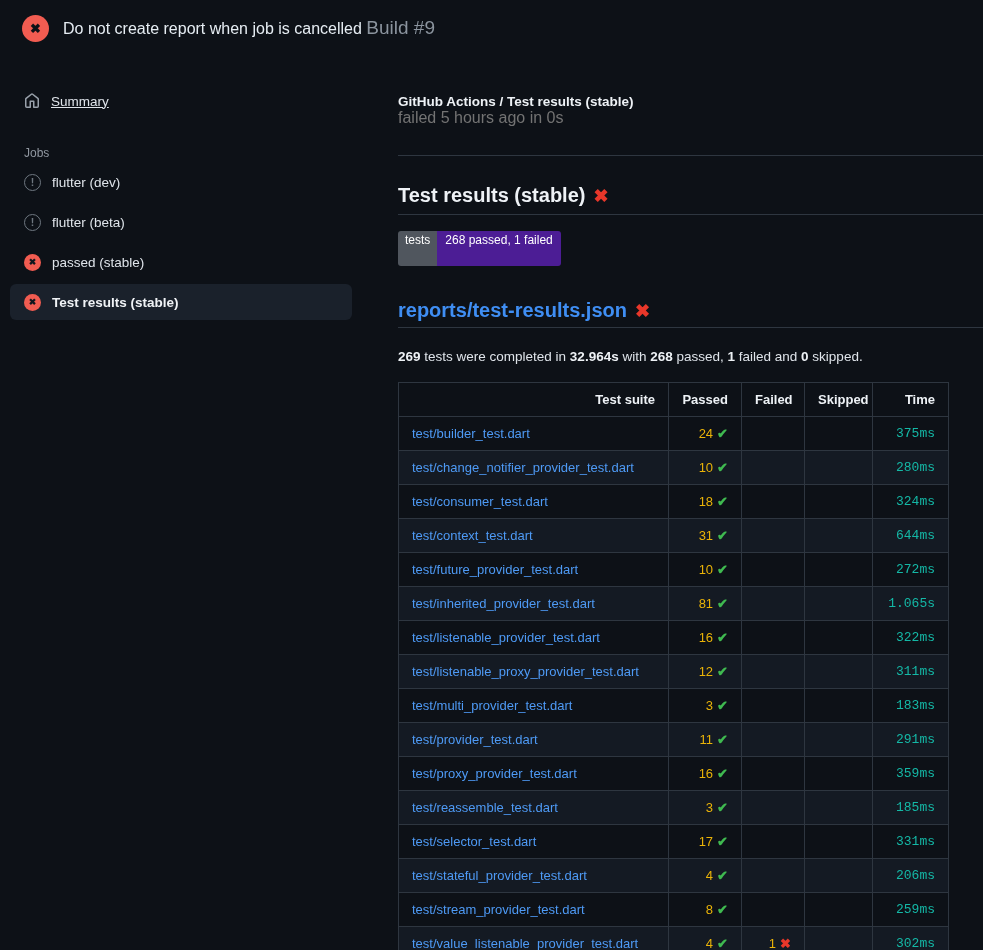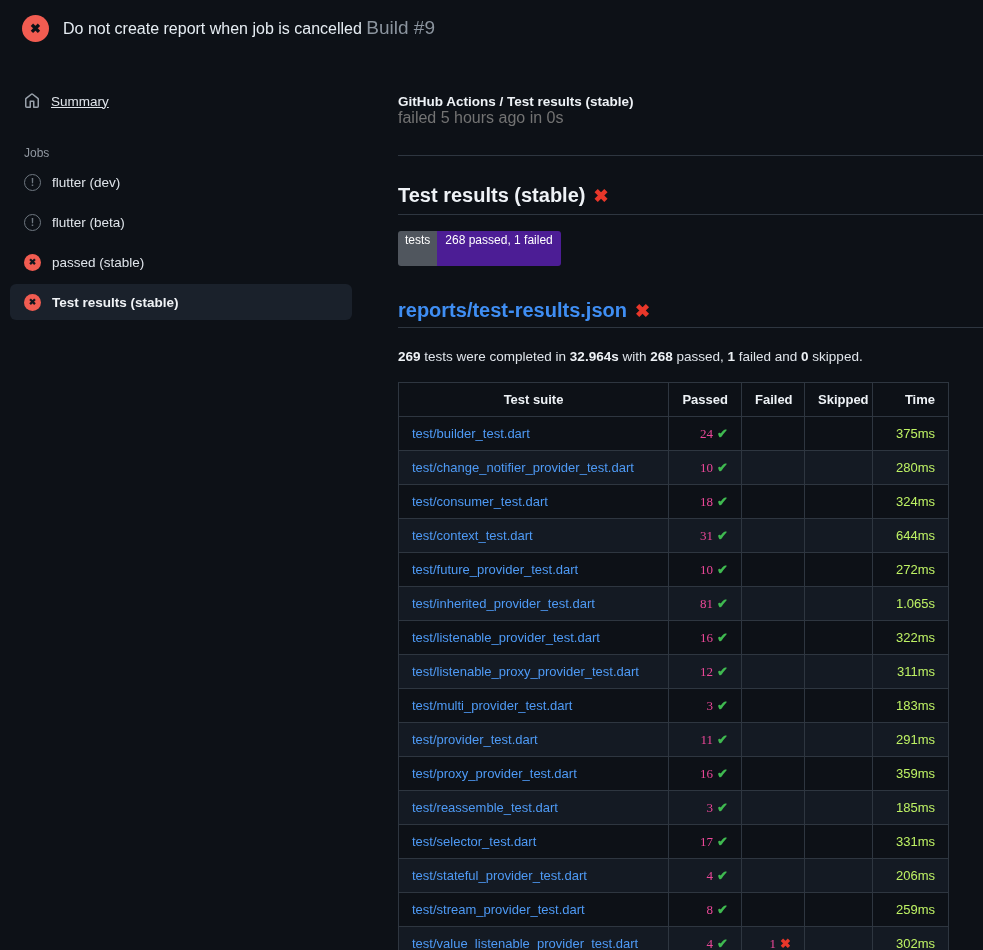--- a/index.html
+++ b/index.html
@@ -94,28 +94,28 @@
   table.results {
     margin-top:18px; width:550px;
     border-collapse:collapse; font-size:13px;
     table-layout:fixed;
   }
   .results th, .results td {
     border:1px solid #2e3640;
     padding:0 13px; height:34px;
     overflow:hidden; white-space:nowrap;
   }
-  .results th { font-weight:bold; color:#eef2f6; text-align:center; }
+  .results th { font-weight:bold; color:#eef2f6; text-align:right; }
   .results th.num, .results td.num { text-align:right; }
   .results tbody tr:nth-child(even) { background:#141a23; }
   a.suite-link { color:#4e9af5; text-decoration:none; cursor:pointer; }
-  .cell-time { color:#bef264; }
+  .cell-time { color:#14b8a6;font-family:Liberation Mono, monospace; }
   .check { color:#3fb950; font-weight:900; margin-left:4px; font-size:13px; }
   .cross { color:#e8372a; font-weight:900; margin-left:4px; font-size:13px; }
-  .val { color:#ec4899;font-family:Liberation Serif, serif; }
+  .val { color:#eab308; }
 </style>
 </head>
 <body>
 
 <div class="page-header">
   <span class="fail-circle-lg">✖</span>
   <span>
     <span>Do not create report when job is cancelled</span>
     <span class="build-number">Build #9</span>
   </span>

